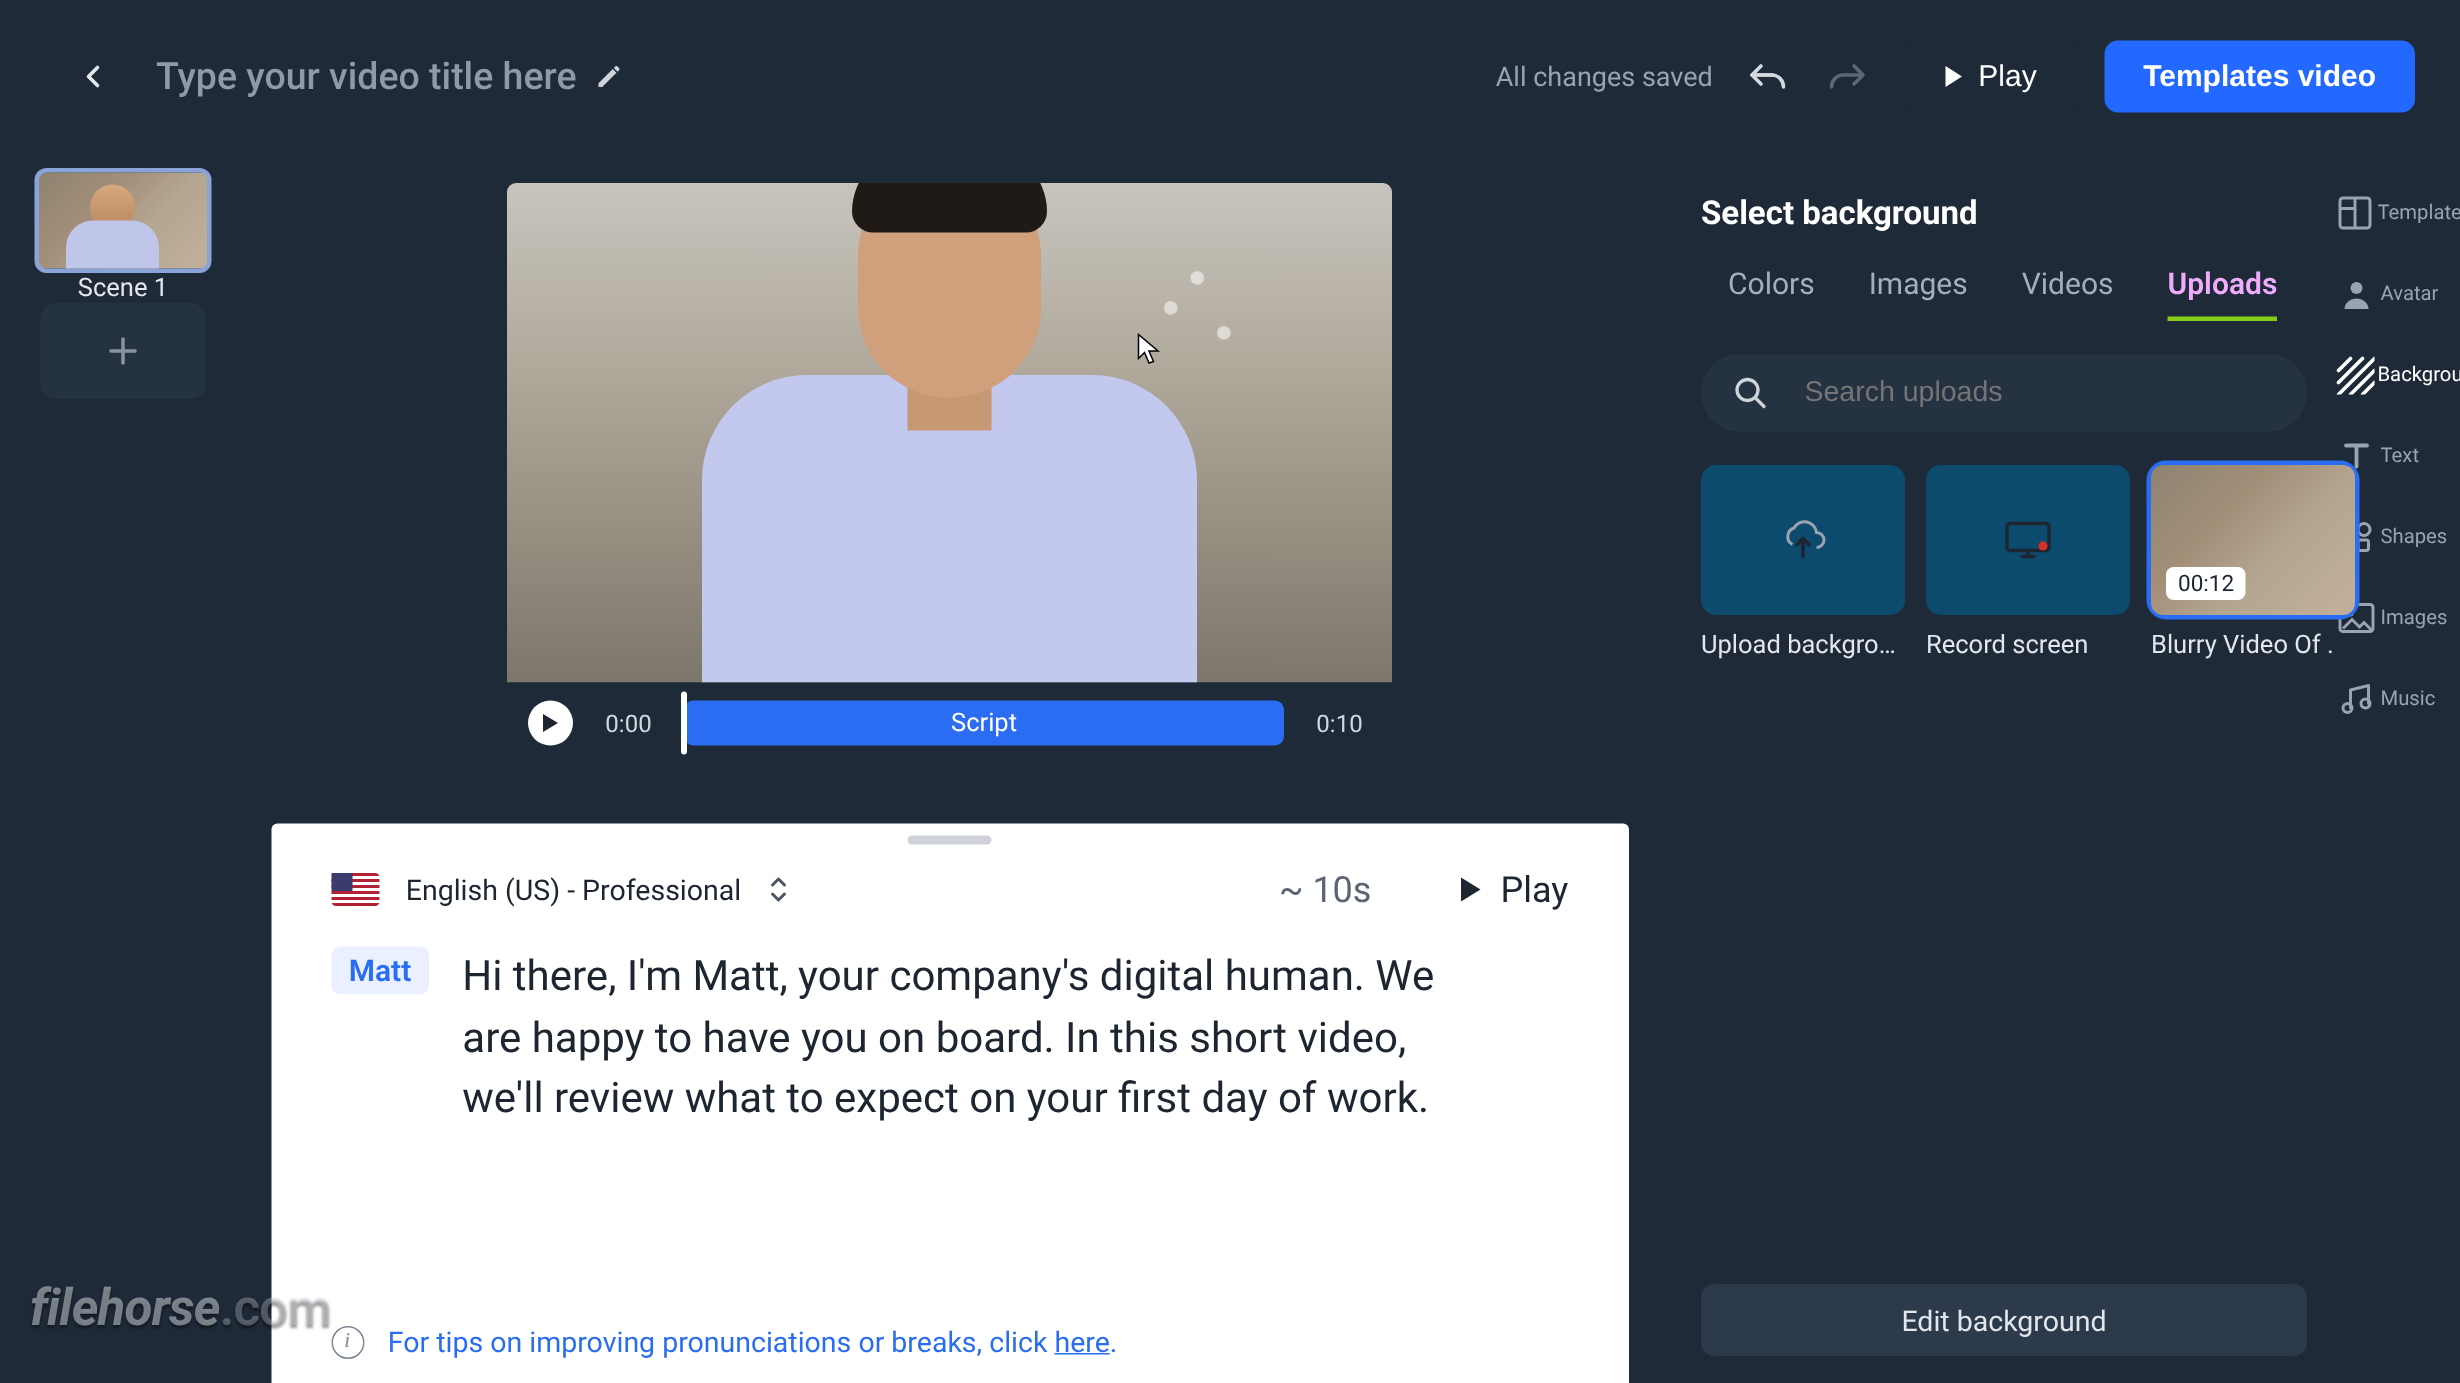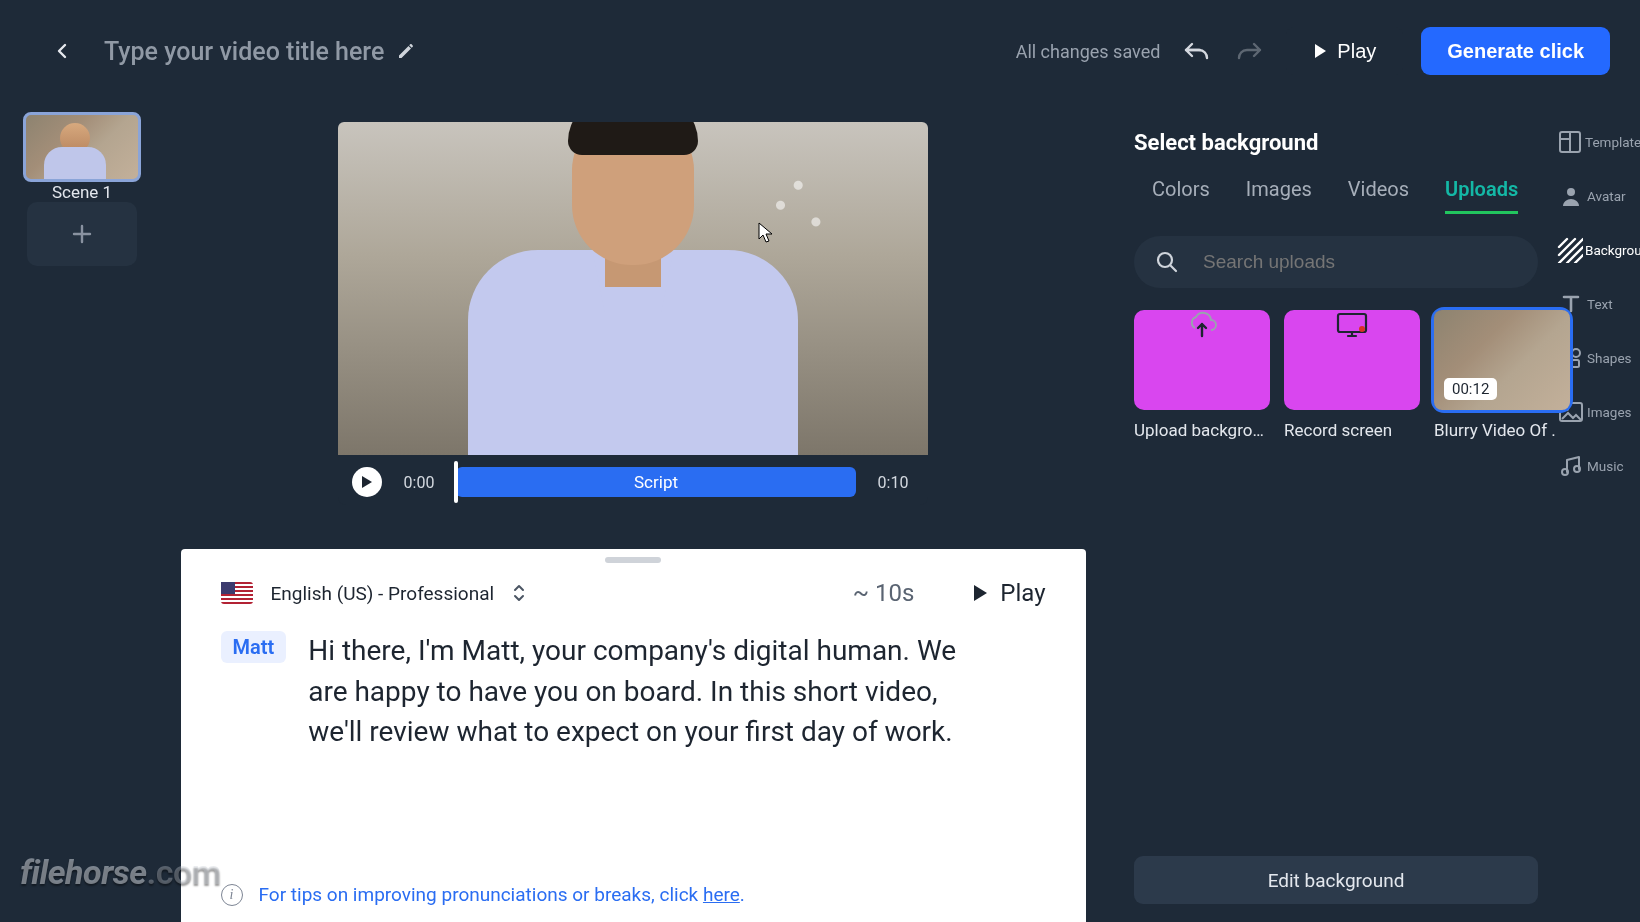--- a/index.html
+++ b/index.html
@@ -76,28 +76,28 @@
 
 .tips-row { position:absolute; bottom:16px; left:40px; display:flex; align-items:center; gap:16px; font-size:19px; color:#2a6df2; }
 .info-circle { width:22px; height:22px; border-radius:50%; border:1px solid #7d8594; color:#7d8594; display:flex; align-items:center; justify-content:center; font-size:14px; font-style:italic; font-family:serif; }
 .tips-row a { color:#2a6df2; text-decoration:underline; cursor:pointer; }
 
 
 .bg-panel { width:440px; padding:28px 18px 18px 18px; display:flex; flex-direction:column; gap:22px; }
 .bg-panel h2 { color:#fff; font-size:22px; font-weight:700; }
 .tabs-row { display:flex; gap:36px; padding-left:18px; }
 .tab { color:#a6aeb9; font-size:20px; padding-bottom:10px; cursor:pointer; }
-.tab.active { color:#14b8a6; font-weight:600; border-bottom:3px solid #22c55e; }
+.tab.active { color:#f0abfc; font-weight:600; border-bottom:3px solid #84cc16; }
 .search-box { height:52px; border-radius:28px; background:#253241; display:flex; align-items:center; gap:25px; padding:0 22px; }
 .search-box input { background:transparent; border:none; outline:none; color:#cfd4db; font-size:19px; flex:1; }
 .search-box .mag { color:#cfd4db; }
 
 .tiles { display:flex; gap:14px; }
 .tile { width:136px; display:flex; flex-direction:column; gap:10px; cursor:pointer; }
-.tile .thumb { width:136px; height:100px; border-radius:10px; background:#d946ef; display:flex; align-items:flex-start; justify-content:center; position:relative; }
+.tile .thumb { width:136px; height:100px; border-radius:10px; background:#0c4a6e; display:flex; align-items:center; justify-content:center; position:relative; }
 .tile.selected .thumb { outline:3px solid #2a6df2; }
 .tile .cap { color:#e3e7ed; font-size:17px; white-space:nowrap; overflow:hidden; text-overflow:ellipsis; }
 .duration-badge { position:absolute; left:10px; bottom:10px; background:#fff; color:#1d2530; font-size:15px; padding:2px 8px; border-radius:5px; }
 .video-preview { width:100%; height:100%; background:
   linear-gradient(135deg,#8d8370 0%,#a38e78 35%,#b4a590 60%,#c3b09a 100%);
   filter:blur(.5px); border-radius:8px; }
 
 .edit-bg { margin-top:auto; height:48px; border-radius:9px; background:#2c3a4b; color:#e3e7ed; font-size:19px; display:flex; align-items:center; justify-content:center; cursor:pointer; }
 
 
@@ -142,21 +142,21 @@
       <svg width="28" height="22" viewBox="0 0 28 22">
           <path d="M18 4l6 6-6 6M24 10H11c-5 0-8 4-8 8" stroke="currentColor" stroke-width="2.4" fill="none" stroke-linecap="round" stroke-linejoin="round"></path>
         </svg>
     </div>
     <button class="play-btn">
       <svg width="14" height="16" viewBox="0 0 14 16">
           <path d="M2 1v14l11-7z" fill="currentColor"></path>
         </svg>
       <span>Play</span>
     </button>
-    <button class="gen-btn">Generate click</button>
+    <button class="gen-btn">Templates video</button>
   </div>
 
   <div class="body">
 
     <div class="scene-col">
       <div class="scene-thumb">
         <div class="head"></div>
           <div class="body-s"></div>
       </div>
       <div class="scene-label">Scene 1</div>

